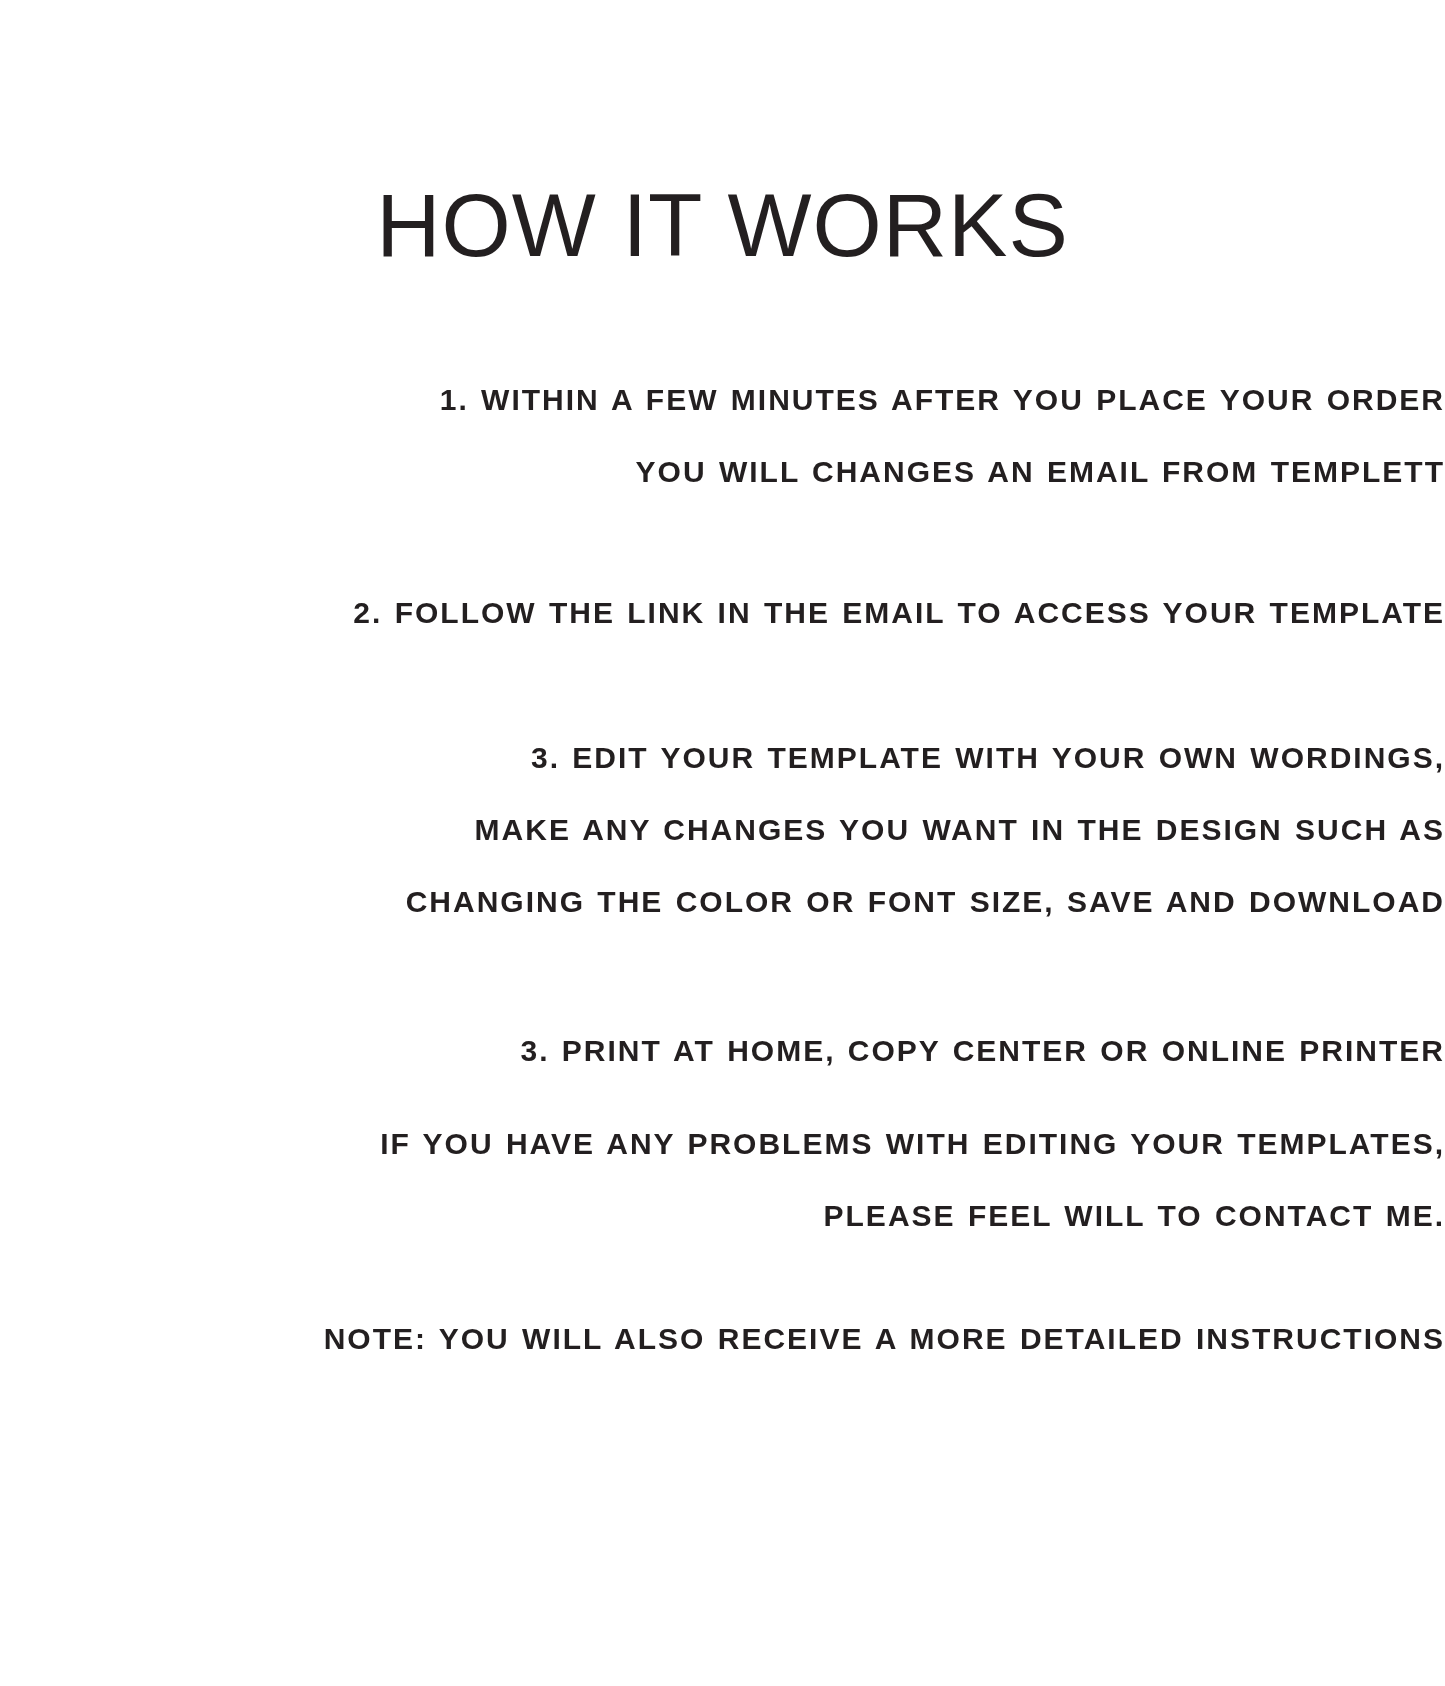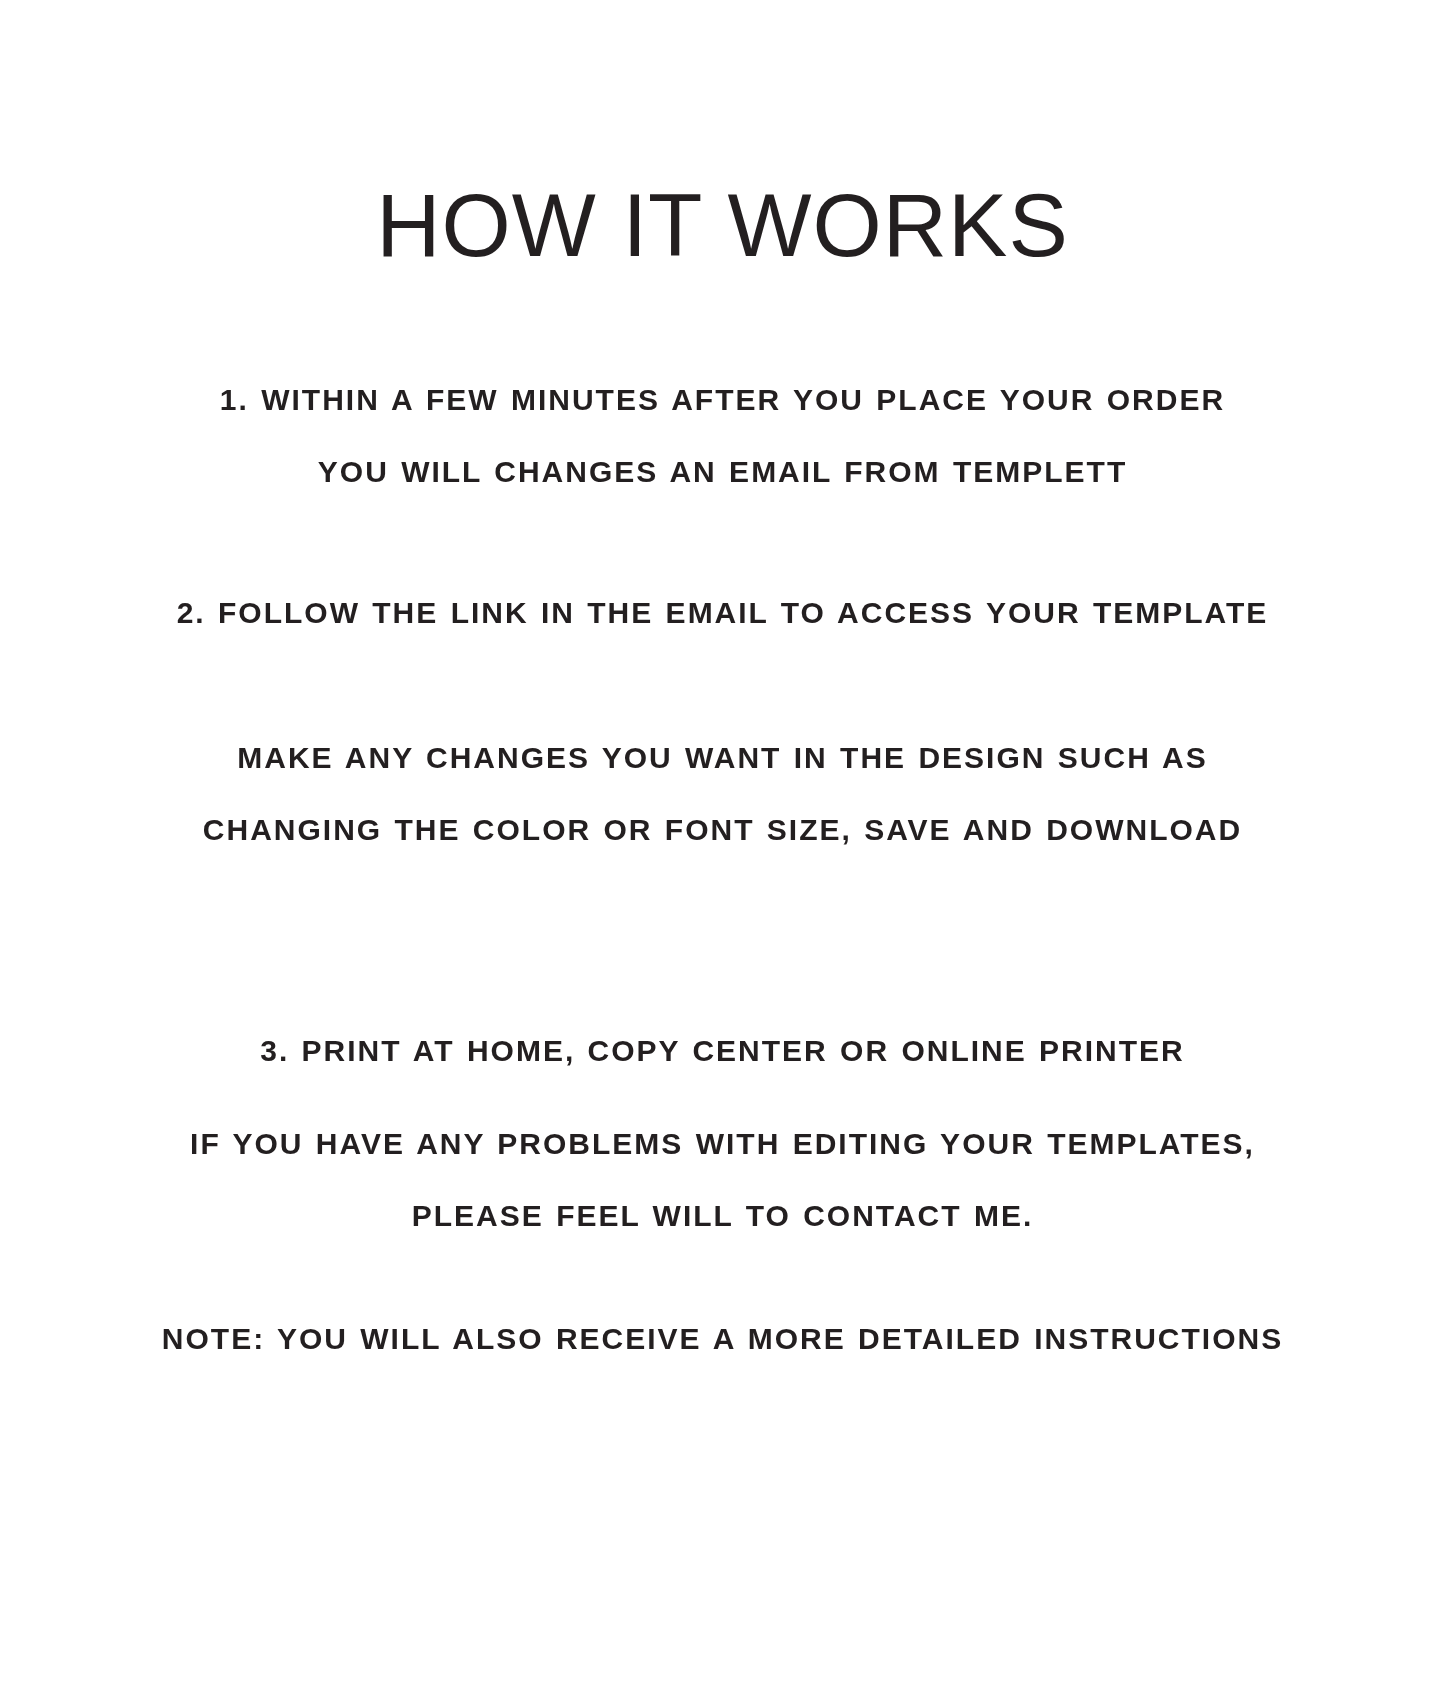--- a/index.html
+++ b/index.html
@@ -38,21 +38,21 @@
     left: 0;
     right: 0;
     text-align: center;
     font-size: 30px;
     font-weight: 700;
     line-height: 72px;
     letter-spacing: 2px;
     word-spacing: 2px;
   }
 
-  .para .line { white-space: nowrap; }
+  .para .line { white-space: nowrap; text-align: right; }
 
   .para-step1   { top: 364px;  }
   .para-step2   { top: 577px;  }
   .para-step3   { top: 722px;  }
   .para-step4   { top: 1015px; }
   .para-support { top: 1108px; }
   .para-note    { top: 1303px; }
 </style>
 </head>
 <body style="background: rgb(255, 255, 255);">
@@ -64,20 +64,21 @@
   <div class="para para-step1">
     <div class="line">1. WITHIN A FEW MINUTES AFTER YOU PLACE YOUR ORDER</div>
     <div class="line">YOU WILL CHANGES AN EMAIL FROM TEMPLETT</div>
   </div>
 
   <div class="para para-step2">
     <div class="line">2. FOLLOW THE LINK IN THE EMAIL TO ACCESS YOUR TEMPLATE</div>
   </div>
 
   <div class="para para-step3">
+    <div class="line">3. EDIT YOUR TEMPLATE WITH YOUR OWN WORDINGS,</div>
     <div class="line">MAKE ANY CHANGES YOU WANT IN THE DESIGN SUCH AS</div>
     <div class="line">CHANGING THE COLOR OR FONT SIZE, SAVE AND DOWNLOAD</div>
   </div>
 
   <div class="para para-step4">
     <div class="line">3. PRINT AT HOME, COPY CENTER OR ONLINE PRINTER</div>
   </div>
 
   <div class="para para-support">
     <div class="line">IF YOU HAVE ANY PROBLEMS WITH EDITING YOUR TEMPLATES,</div>

